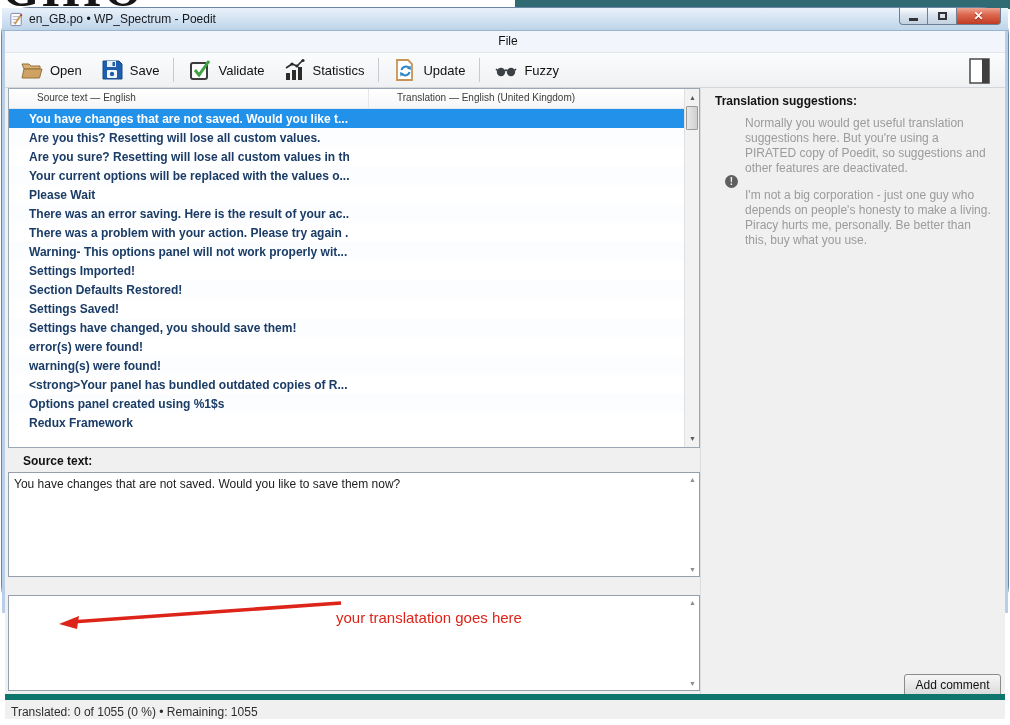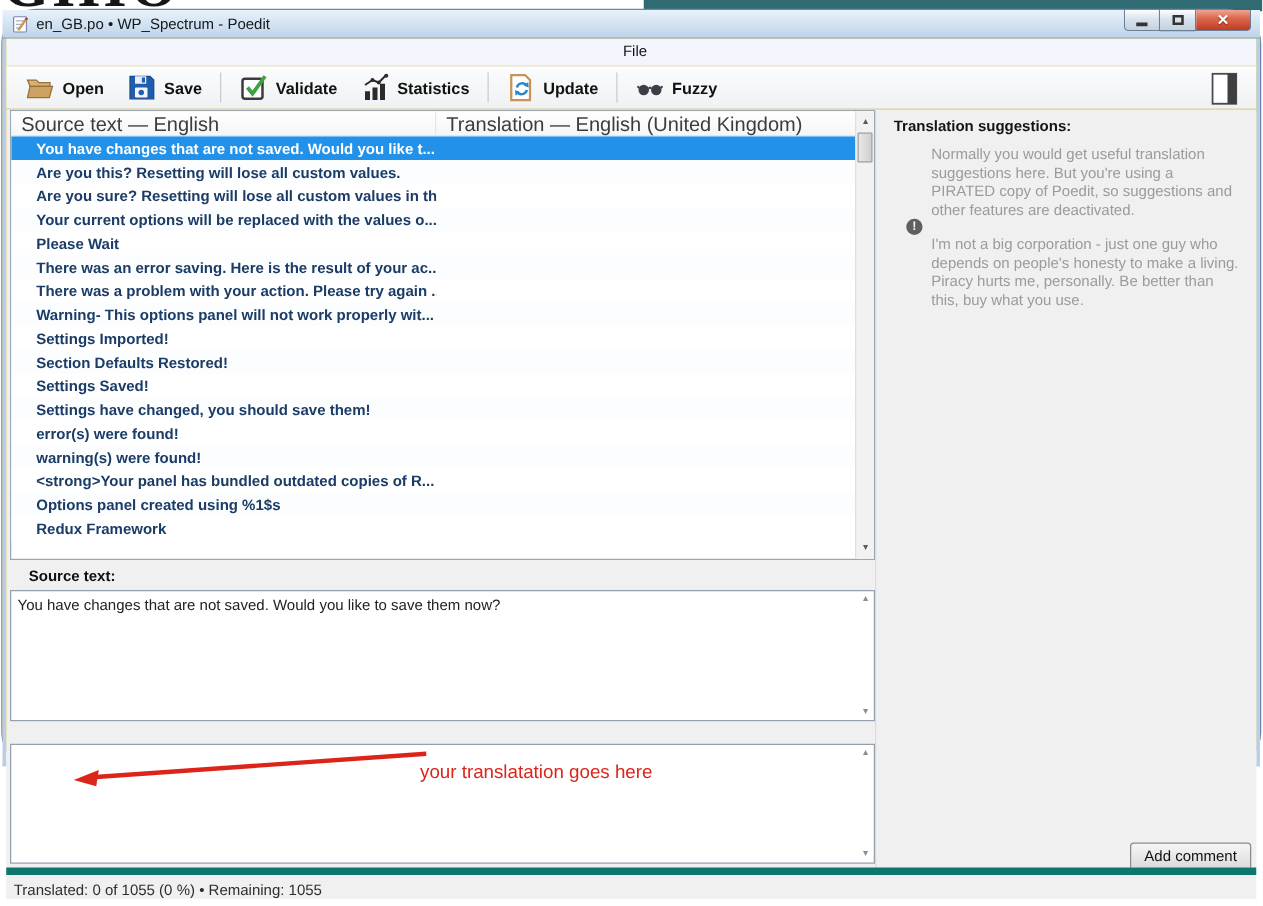--- a/index.html
+++ b/index.html
@@ -4,56 +4,56 @@
 <style>
   * { margin:0; padding:0; box-sizing:border-box; }
   html,body { width:1010px; height:725px; background:#ffffff; font-family:"Liberation Sans", sans-serif; overflow:hidden; }
   .screen { position:relative; width:1010px; height:725px; overflow:hidden; background:#fff; }
 
   
   .artifact-text { position:absolute; top:-38px; left:2px; font-family:"Liberation Serif", serif; font-weight:bold; font-size:48px; color:#161616; letter-spacing:3px; }
   .artifact-teal { position:absolute; left:515px; top:0; width:495px; height:9px; background:#306a73; }
 
   
-  .window { position:absolute; left:2px; top:8px; width:1006px; height:605px; background:#eab308; outline:1px solid #6c87a5;border-radius:27px; }
+  .window { position:absolute; left:2px; top:8px; width:1006px; height:605px; background:#f0abfc; outline:1px solid #6c87a5;border-radius:27px; }
   .frame-left  { position:absolute; left:0; top:23px; bottom:0; width:3px; background:#b9cfe8; }
   .frame-right { position:absolute; right:0; top:23px; bottom:0; width:3px; background:#b9cfe8; }
   .frame-bottom{ position:absolute; left:0; right:0; bottom:0; height:3px; background:#b9cfe8; }
 
   .titlebar { position:absolute; left:0; top:0; width:100%; height:23px; background:linear-gradient(#e9f2fb,#bed4e9); border-bottom:1px solid #99b4cf; display:flex; align-items:center; padding-left:7px; }
   .title-icon { width:15px; height:15px; margin-right:5px; flex:0 0 auto; }
   .title-text { font-size:12px; color:#15181c; white-space:nowrap; }
   .win-controls { position:absolute; right:7px; top:0; height:17px; display:flex; }
   .wbtn { height:17px; border:1px solid #6e7f91; border-top:none; display:flex; align-items:center; justify-content:center; }
   .wbtn.min { width:29px; border-radius:0 0 0 4px; background:linear-gradient(#fdfeff,#d9e3ee 45%,#c3d1e0); }
   .wbtn.max { width:28px; border-left:none; border-right:none; background:linear-gradient(#fdfeff,#d9e3ee 45%,#c3d1e0); }
   .wbtn.close { width:45px; border-radius:0 0 4px 0; background:linear-gradient(#f0a492,#dd6a50 40%,#c03a22); }
   .glyph-min { width:9px; height:3px; background:#333; margin-top:6px; }
   .glyph-max { width:9px; height:8px; border:2px solid #333; background:transparent; }
   .glyph-close { color:#fff; font-size:12px; font-weight:bold; text-shadow:0 1px 1px #7c1d0c; }
 
   .menubar { position:absolute; left:3px; top:23px; width:1000px; height:22px; background:#f2f6fc; border-bottom:1px solid #e3e7ec; display:flex; align-items:center; padding-left:6px;flex-direction:column; }
   .menu-item { font-size:12px; color:#111; padding:3px 9px; }
 
   .toolbar { position:absolute; left:3px; top:45px; width:1000px; height:35px; background:linear-gradient(#fbfcfd,#eff1f3); border-bottom:1px solid #d3d7db; display:flex; align-items:center; padding-left:6px; }
-  .tb-wrap { display:flex; align-items:center; height:100%;font-weight:bold; }
+  .tb-wrap { display:flex; align-items:center; height:100%; }
   .tb-btn { display:flex; align-items:center; gap:6px; padding:3px 9px; border-radius:3px; }
   .tb-icon { width:24px; height:24px; display:inline-flex; }
   .tb-icon svg { width:24px; height:24px; }
   .tb-label { font-size:13px; color:#111; }
   .tb-sep { width:1px; height:24px; background:#c7cbd1; margin:0 5px; }
   .panel-toggle { position:absolute; right:15px; top:5px; width:21px; height:26px; }
 
   
   .content { position:absolute; left:3px; top:80px; width:1000px; height:606px; background:#f0f0f0; }
 
   
   .table { position:absolute; left:3px; top:0; width:692px; height:360px; background:#fff; border:1px solid #9aa7b5; }
   .thead { position:absolute; left:0; top:0; width:690px; height:20px; background:linear-gradient(#ffffff,#f5f6f8); border-bottom:1px solid #e4e6e9; display:flex; }
-  .th { font-size:16px; color:#3c3c3c; padding:3px 0 13px 8px; }
+  .th { font-size:10px; color:#3c3c3c; padding:3px 0 13px 8px;margin-left:20px; }
   .th.c1 { width:340px; border-right:1px solid #e4e6e9; }
   .th.c2 { flex:1; }
   .tbody { position:absolute; left:0; top:20px; width:675px; height:338px; overflow:hidden; }
   .trow { display:flex; height:19px; align-items:center; background:#fff; }
   .trow:nth-child(even) { background:#fcfdfe; }
   .trow .c1 { width:340px; padding-left:20px; font-size:12px; font-weight:bold; color:#1a3c66; white-space:nowrap; overflow:hidden; }
   .trow .c2 { flex:1; font-size:12px; font-weight:bold; color:#1a3c66; }
   .trow.selected { background:#2191e9; }
   .trow.selected .c1, .trow.selected .c2 { color:#ffffff; }
 

